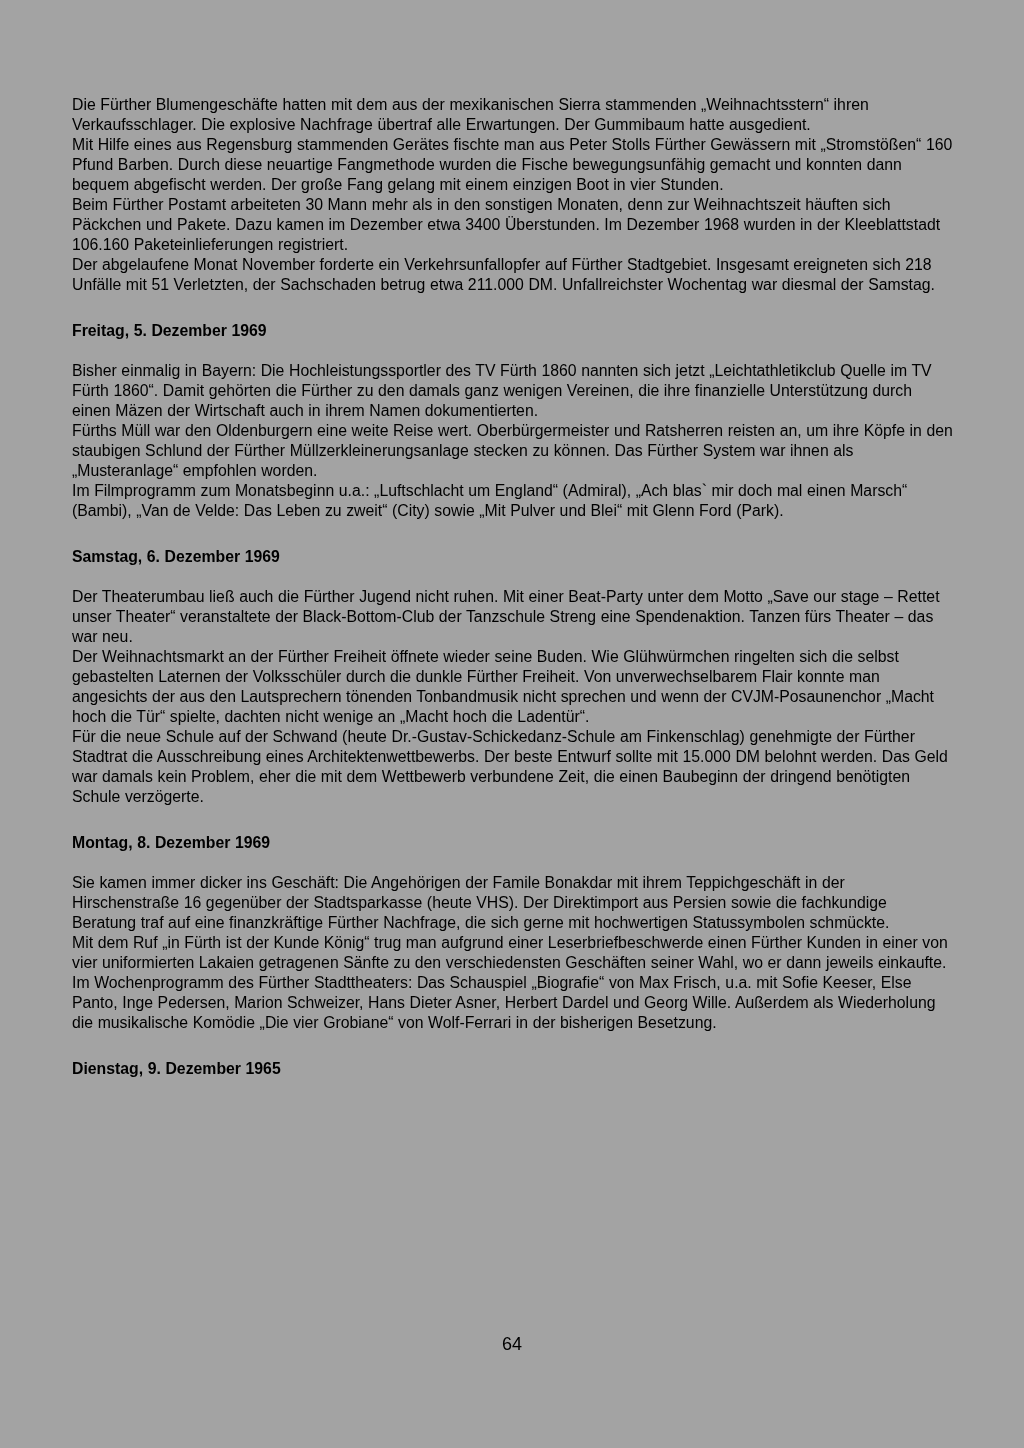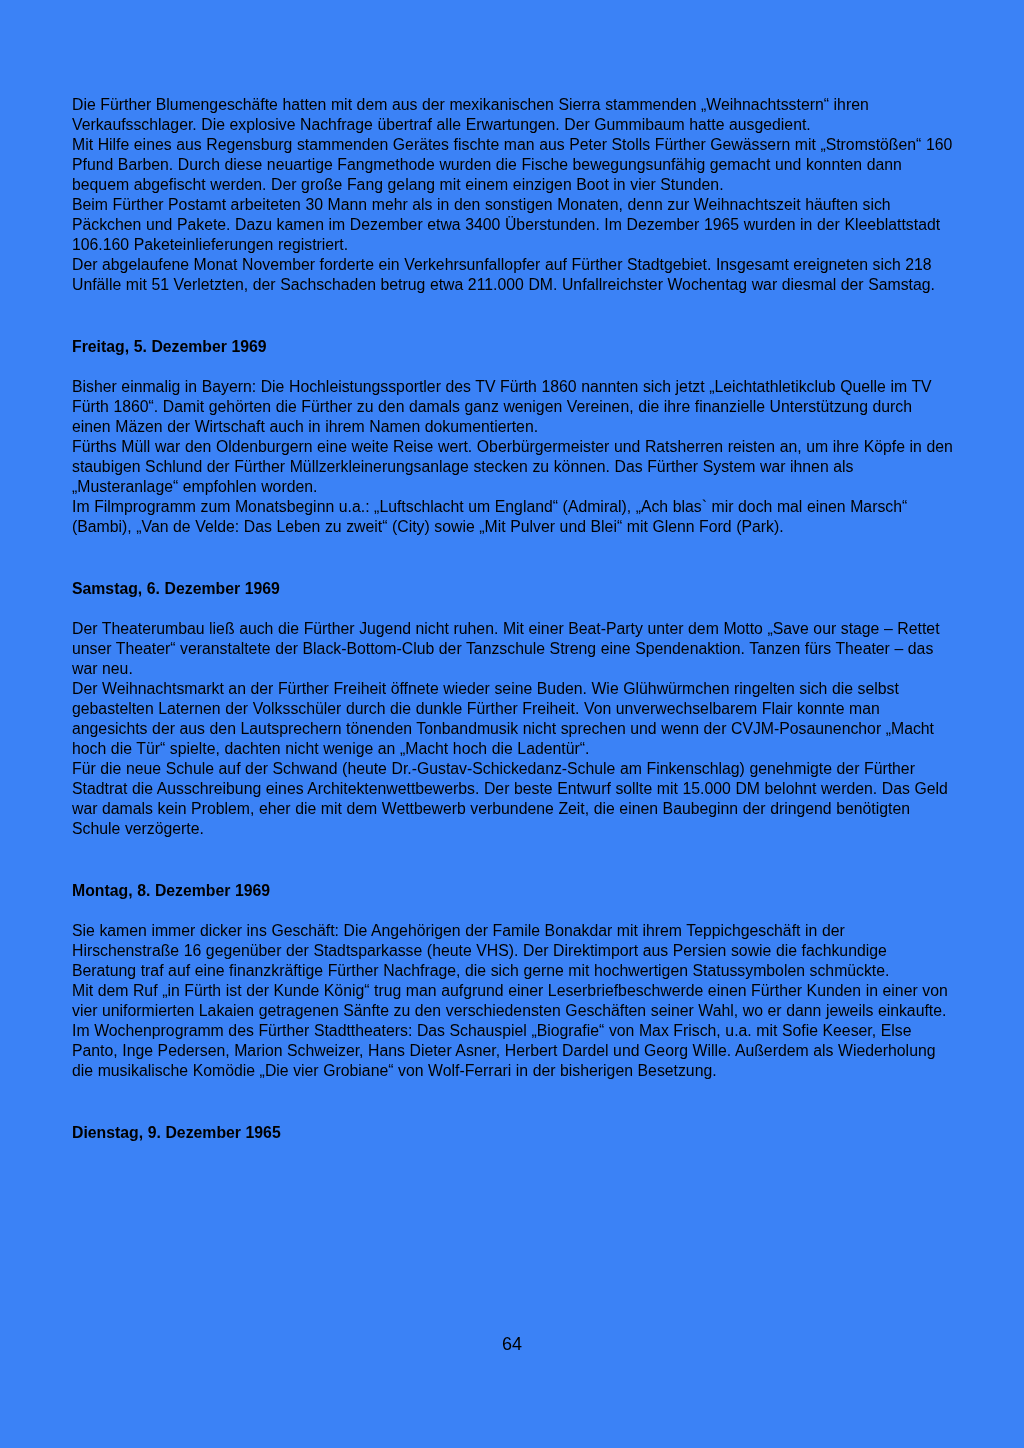--- a/index.html
+++ b/index.html
@@ -11,42 +11,42 @@
     height: 1448px;
     background: #ffffff;
     position: relative;
     overflow: hidden;
     font-family: "Liberation Sans", sans-serif;
     color: #000000;
   }
   .page {
     position: absolute;
     inset: 0;
-    background: #3b82f6;
+    background: #a3a3a3;
     padding-left: 35px;
   }
   .content {
     position: absolute;
     left: 72px;
     top: 95px;
     width: 882px;
     font-size: 15.8px;
     line-height: 20px;
     text-align: left;
     word-spacing: 0.2px;
   }
   .para {
     margin: 0;
     padding: 0;
   }
   .heading {
     font-size: 15.8px;
     line-height: 20px;
     font-weight: bold;
-    margin: 42px 0 20px 0;
+    margin: 26px 0 20px 0;
     padding: 0;
   }
   .footer {
     position: absolute;
     top: 1333px;
     left: 0;
     width: 100%;
     text-align: center;
     font-family: Liberation Sans, sans-serif;
     font-size: 18px;
@@ -54,21 +54,21 @@
     color: #000000;
   }
 </style>
 </head>
 <body>
 
 <div class="page">
   <div class="content">
       <p class="para">Die Fürther Blumengeschäfte hatten mit dem aus der mexikanischen Sierra stammenden „Weihnachtsstern“ ihren Verkaufsschlager. Die explosive Nachfrage übertraf alle Erwartungen. Der Gummibaum hatte ausgedient.</p>
       <p class="para">Mit Hilfe eines aus Regensburg stammenden Gerätes fischte man aus Peter Stolls Fürther Gewässern mit „Stromstößen“ 160 Pfund Barben. Durch diese neuartige Fangmethode wurden die Fische bewegungsunfähig gemacht und konnten dann bequem abgefischt werden. Der große Fang gelang mit einem einzigen Boot in vier Stunden.</p>
-      <p class="para">Beim Fürther Postamt arbeiteten 30 Mann mehr als in den sonstigen Monaten, denn zur Weihnachtszeit häuften sich Päckchen und Pakete. Dazu kamen im Dezember etwa 3400 Überstunden. Im Dezember 1965 wurden in der Kleeblattstadt 106.160 Paketeinlieferungen registriert.</p>
+      <p class="para">Beim Fürther Postamt arbeiteten 30 Mann mehr als in den sonstigen Monaten, denn zur Weihnachtszeit häuften sich Päckchen und Pakete. Dazu kamen im Dezember etwa 3400 Überstunden. Im Dezember 1968 wurden in der Kleeblattstadt 106.160 Paketeinlieferungen registriert.</p>
       <p class="para">Der abgelaufene Monat November forderte ein Verkehrsunfallopfer auf Fürther Stadtgebiet. Insgesamt ereigneten sich 218 Unfälle mit 51 Verletzten, der Sachschaden betrug etwa 211.000 DM. Unfallreichster Wochentag war diesmal der Samstag.</p>
       <h2 class="heading">Freitag, 5. Dezember 1969</h2>
       <p class="para">Bisher einmalig in Bayern: Die Hochleistungssportler des TV Fürth 1860 nannten sich jetzt „Leichtathletikclub Quelle im TV Fürth 1860“. Damit gehörten die Fürther zu den damals ganz wenigen Vereinen, die ihre finanzielle Unterstützung durch einen Mäzen der Wirtschaft auch in ihrem Namen dokumentierten.</p>
       <p class="para">Fürths Müll war den Oldenburgern eine weite Reise wert. Oberbürgermeister und Ratsherren reisten an, um ihre Köpfe in den staubigen Schlund der Fürther Müllzerkleinerungsanlage stecken zu können. Das Fürther System war ihnen als „Musteranlage“ empfohlen worden.</p>
       <p class="para">Im Filmprogramm zum Monatsbeginn u.a.: „Luftschlacht um England“ (Admiral), „Ach blas` mir doch mal einen Marsch“ (Bambi), „Van de Velde: Das Leben zu zweit“ (City) sowie „Mit Pulver und Blei“ mit Glenn Ford (Park).</p>
       <h2 class="heading">Samstag, 6. Dezember 1969</h2>
       <p class="para">Der Theaterumbau ließ auch die Fürther Jugend nicht ruhen. Mit einer Beat-Party unter dem Motto „Save our stage – Rettet unser Theater“ veranstaltete der Black-Bottom-Club der Tanzschule Streng eine Spendenaktion. Tanzen fürs Theater – das war neu.</p>
       <p class="para">Der Weihnachtsmarkt an der Fürther Freiheit öffnete wieder seine Buden. Wie Glühwürmchen ringelten sich die selbst gebastelten Laternen der Volksschüler durch die dunkle Fürther Freiheit. Von unverwechselbarem Flair konnte man angesichts der aus den Lautsprechern tönenden Tonbandmusik nicht sprechen und wenn der CVJM-Posaunenchor „Macht hoch die Tür“ spielte, dachten nicht wenige an „Macht hoch die Ladentür“.</p>
       <p class="para">Für die neue Schule auf der Schwand (heute Dr.-Gustav-Schickedanz-Schule am Finkenschlag) genehmigte der Fürther Stadtrat die Ausschreibung eines Architektenwettbewerbs. Der beste Entwurf sollte mit 15.000 DM belohnt werden. Das Geld war damals kein Problem, eher die mit dem Wettbewerb verbundene Zeit, die einen Baubeginn der dringend benötigten Schule verzögerte.</p>
       <h2 class="heading">Montag, 8. Dezember 1969</h2>

